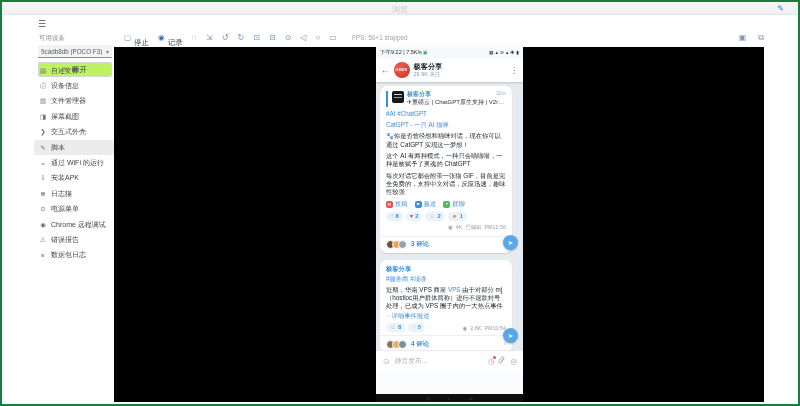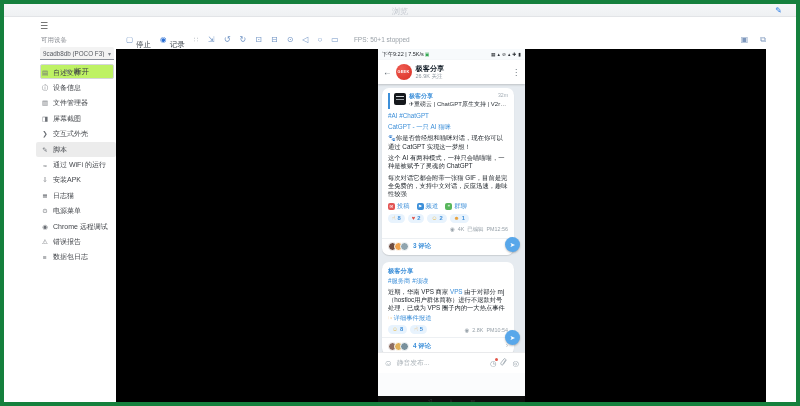--- a/index.html
+++ b/index.html
@@ -1,17 +1,17 @@
 <!DOCTYPE html>
 <html><head>
 <meta charset="utf-8">
 <style>
   html,body{margin:0;padding:0;background:#eef0f2;}
   *{box-sizing:border-box;font-family:"Liberation Sans","DejaVu Sans",sans-serif;}
-  #app{position:relative;width:800px;height:406px;background:#fff;border:4px solid #15803d;overflow:hidden;}
+  #app{position:relative;width:800px;height:406px;background:#fff;border:2px solid #15803d;overflow:hidden;}
 
   
   .titlebar{position:absolute;left:0;top:0;width:100%;height:13px;background:linear-gradient(#f5f6f8,#eff1f3);border-bottom:1px solid #e2e4e7;}
   .tb-title{position:absolute;left:0;right:0;top:2px;text-align:center;font-size:8px;color:#c3c8cf;}
   .tb-edit{position:absolute;right:14px;top:2px;font-size:8px;color:#2f7fe8;cursor:pointer;}
 
   
   .sidebar{position:absolute;left:30px;top:13px;width:82px;height:390px;background:#fff;}
   .hamburger{margin:4px 0 0 6px;font-size:9px;color:#4d4d4d;width:14px;height:12px;cursor:pointer;}
   .dev-label{margin:3px 0 2px 7px;font-size:6.5px;color:#8d9096;}

